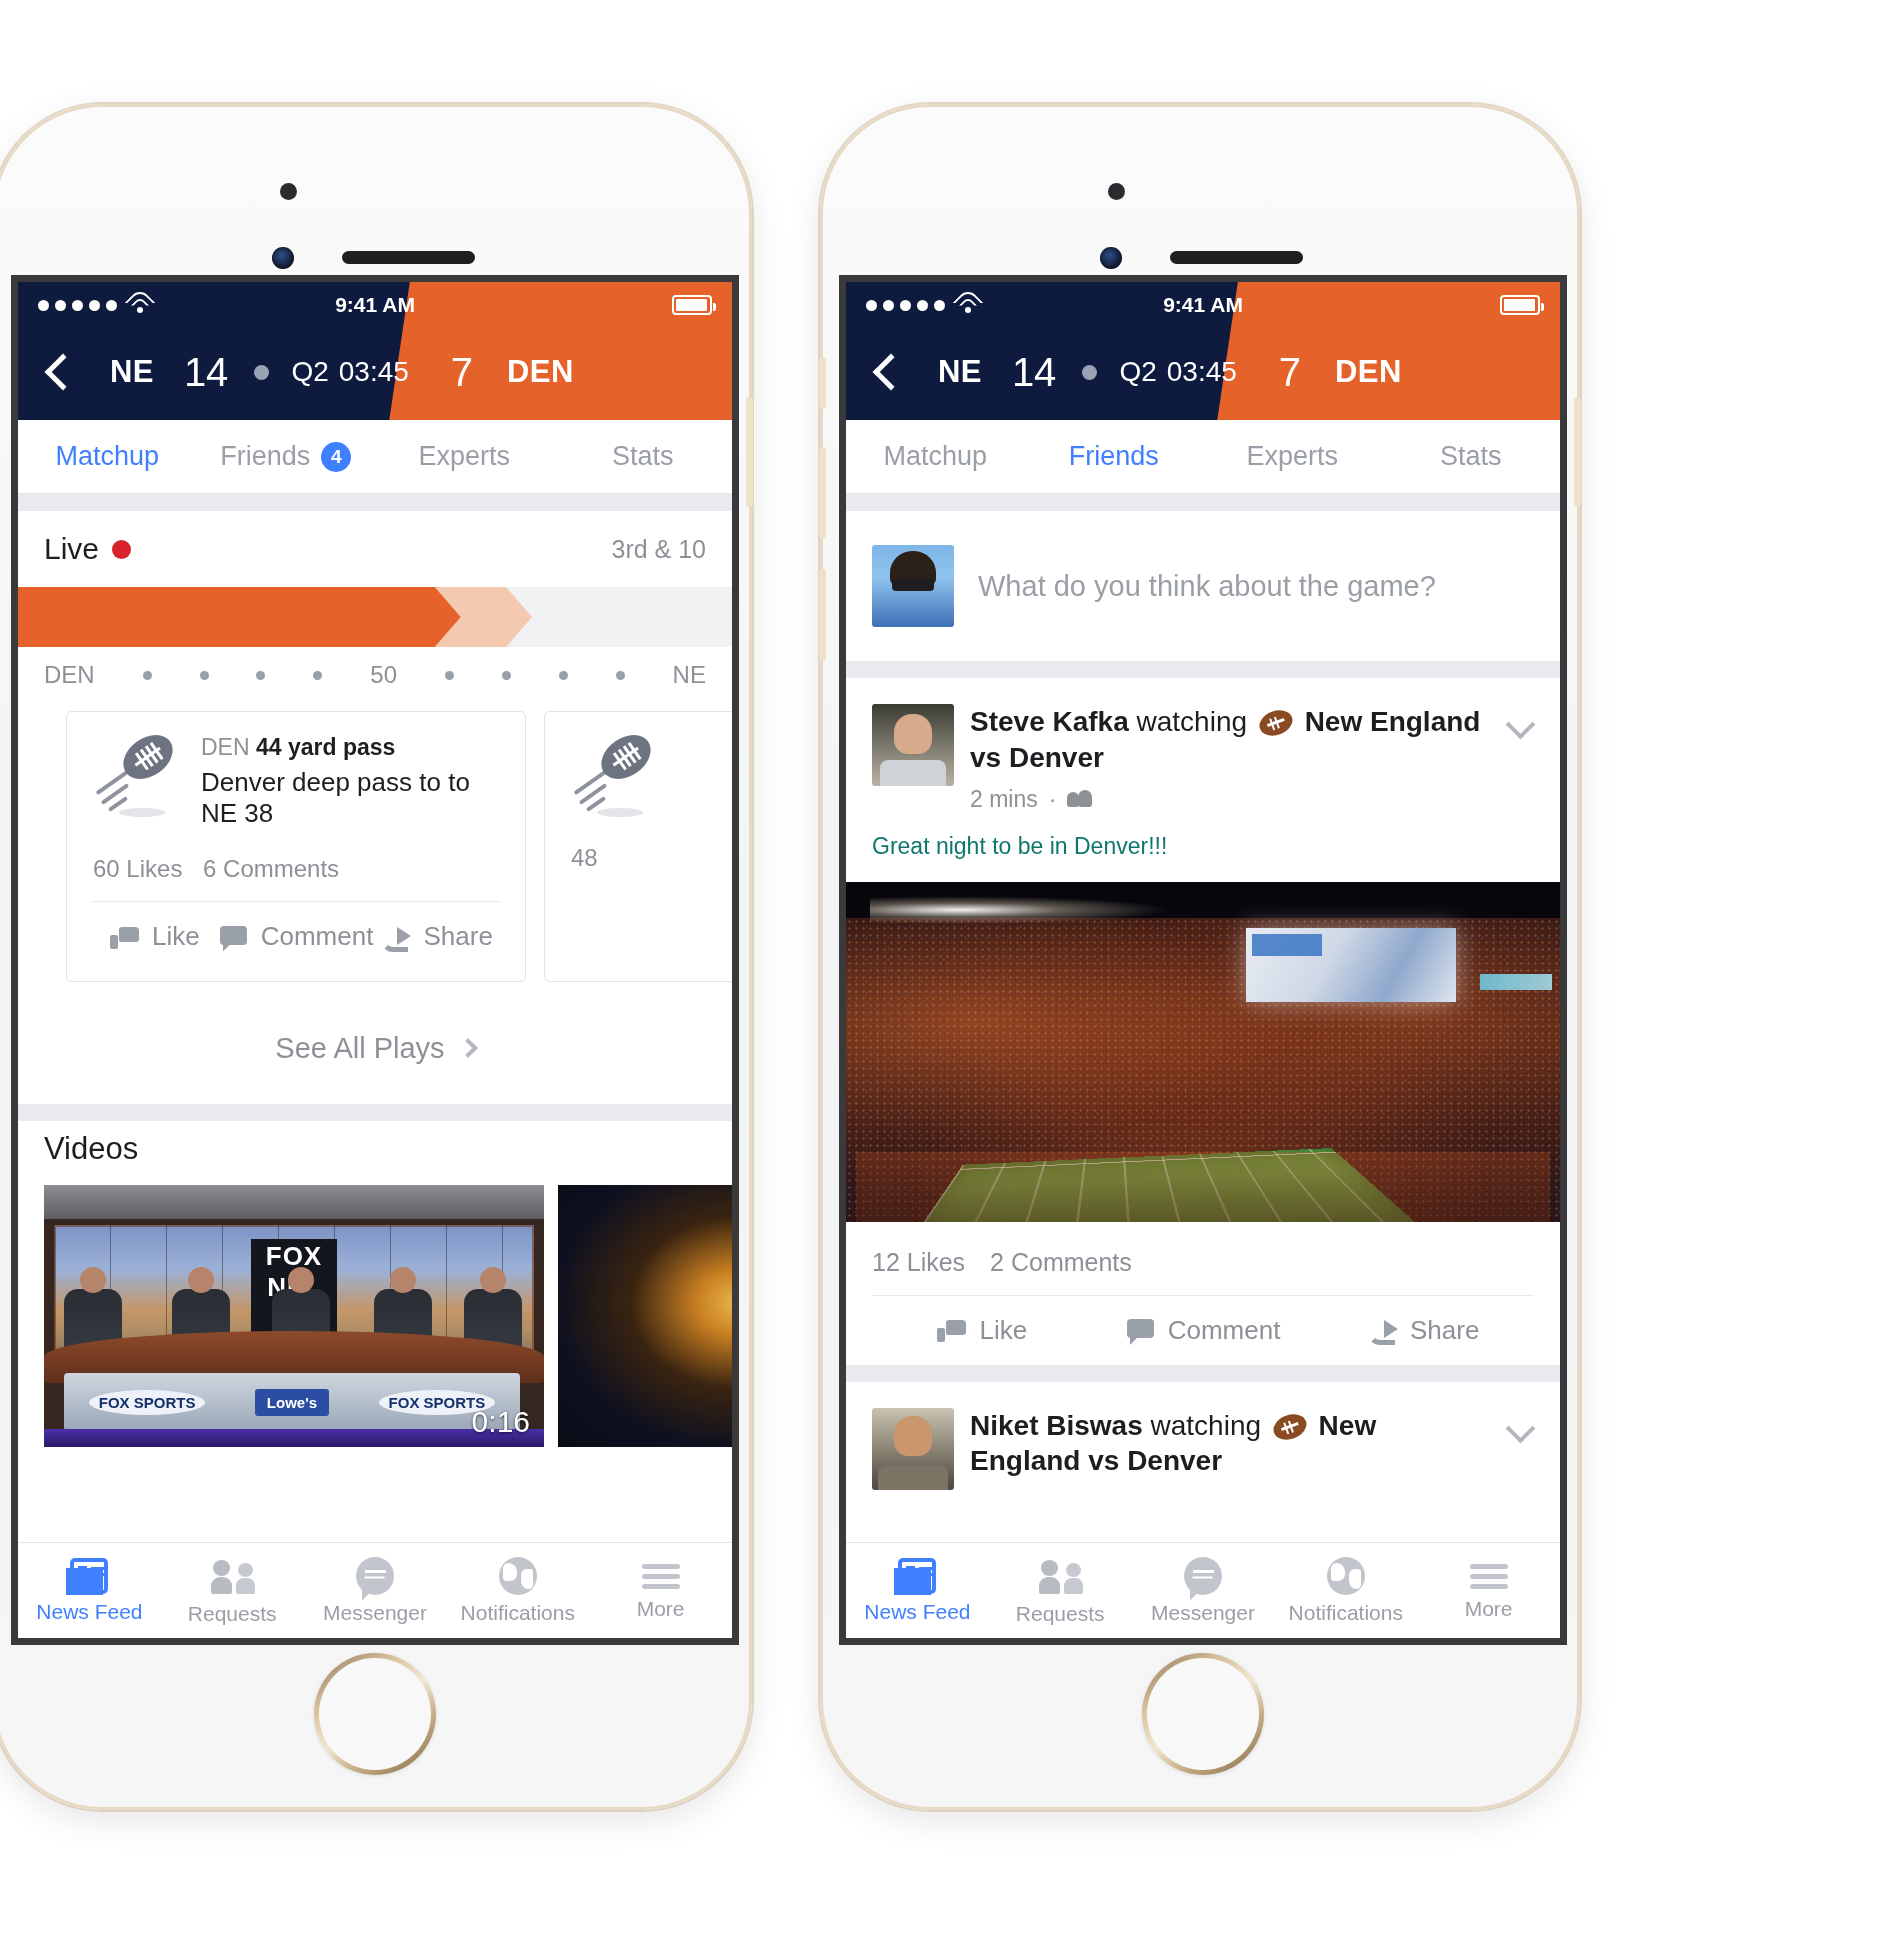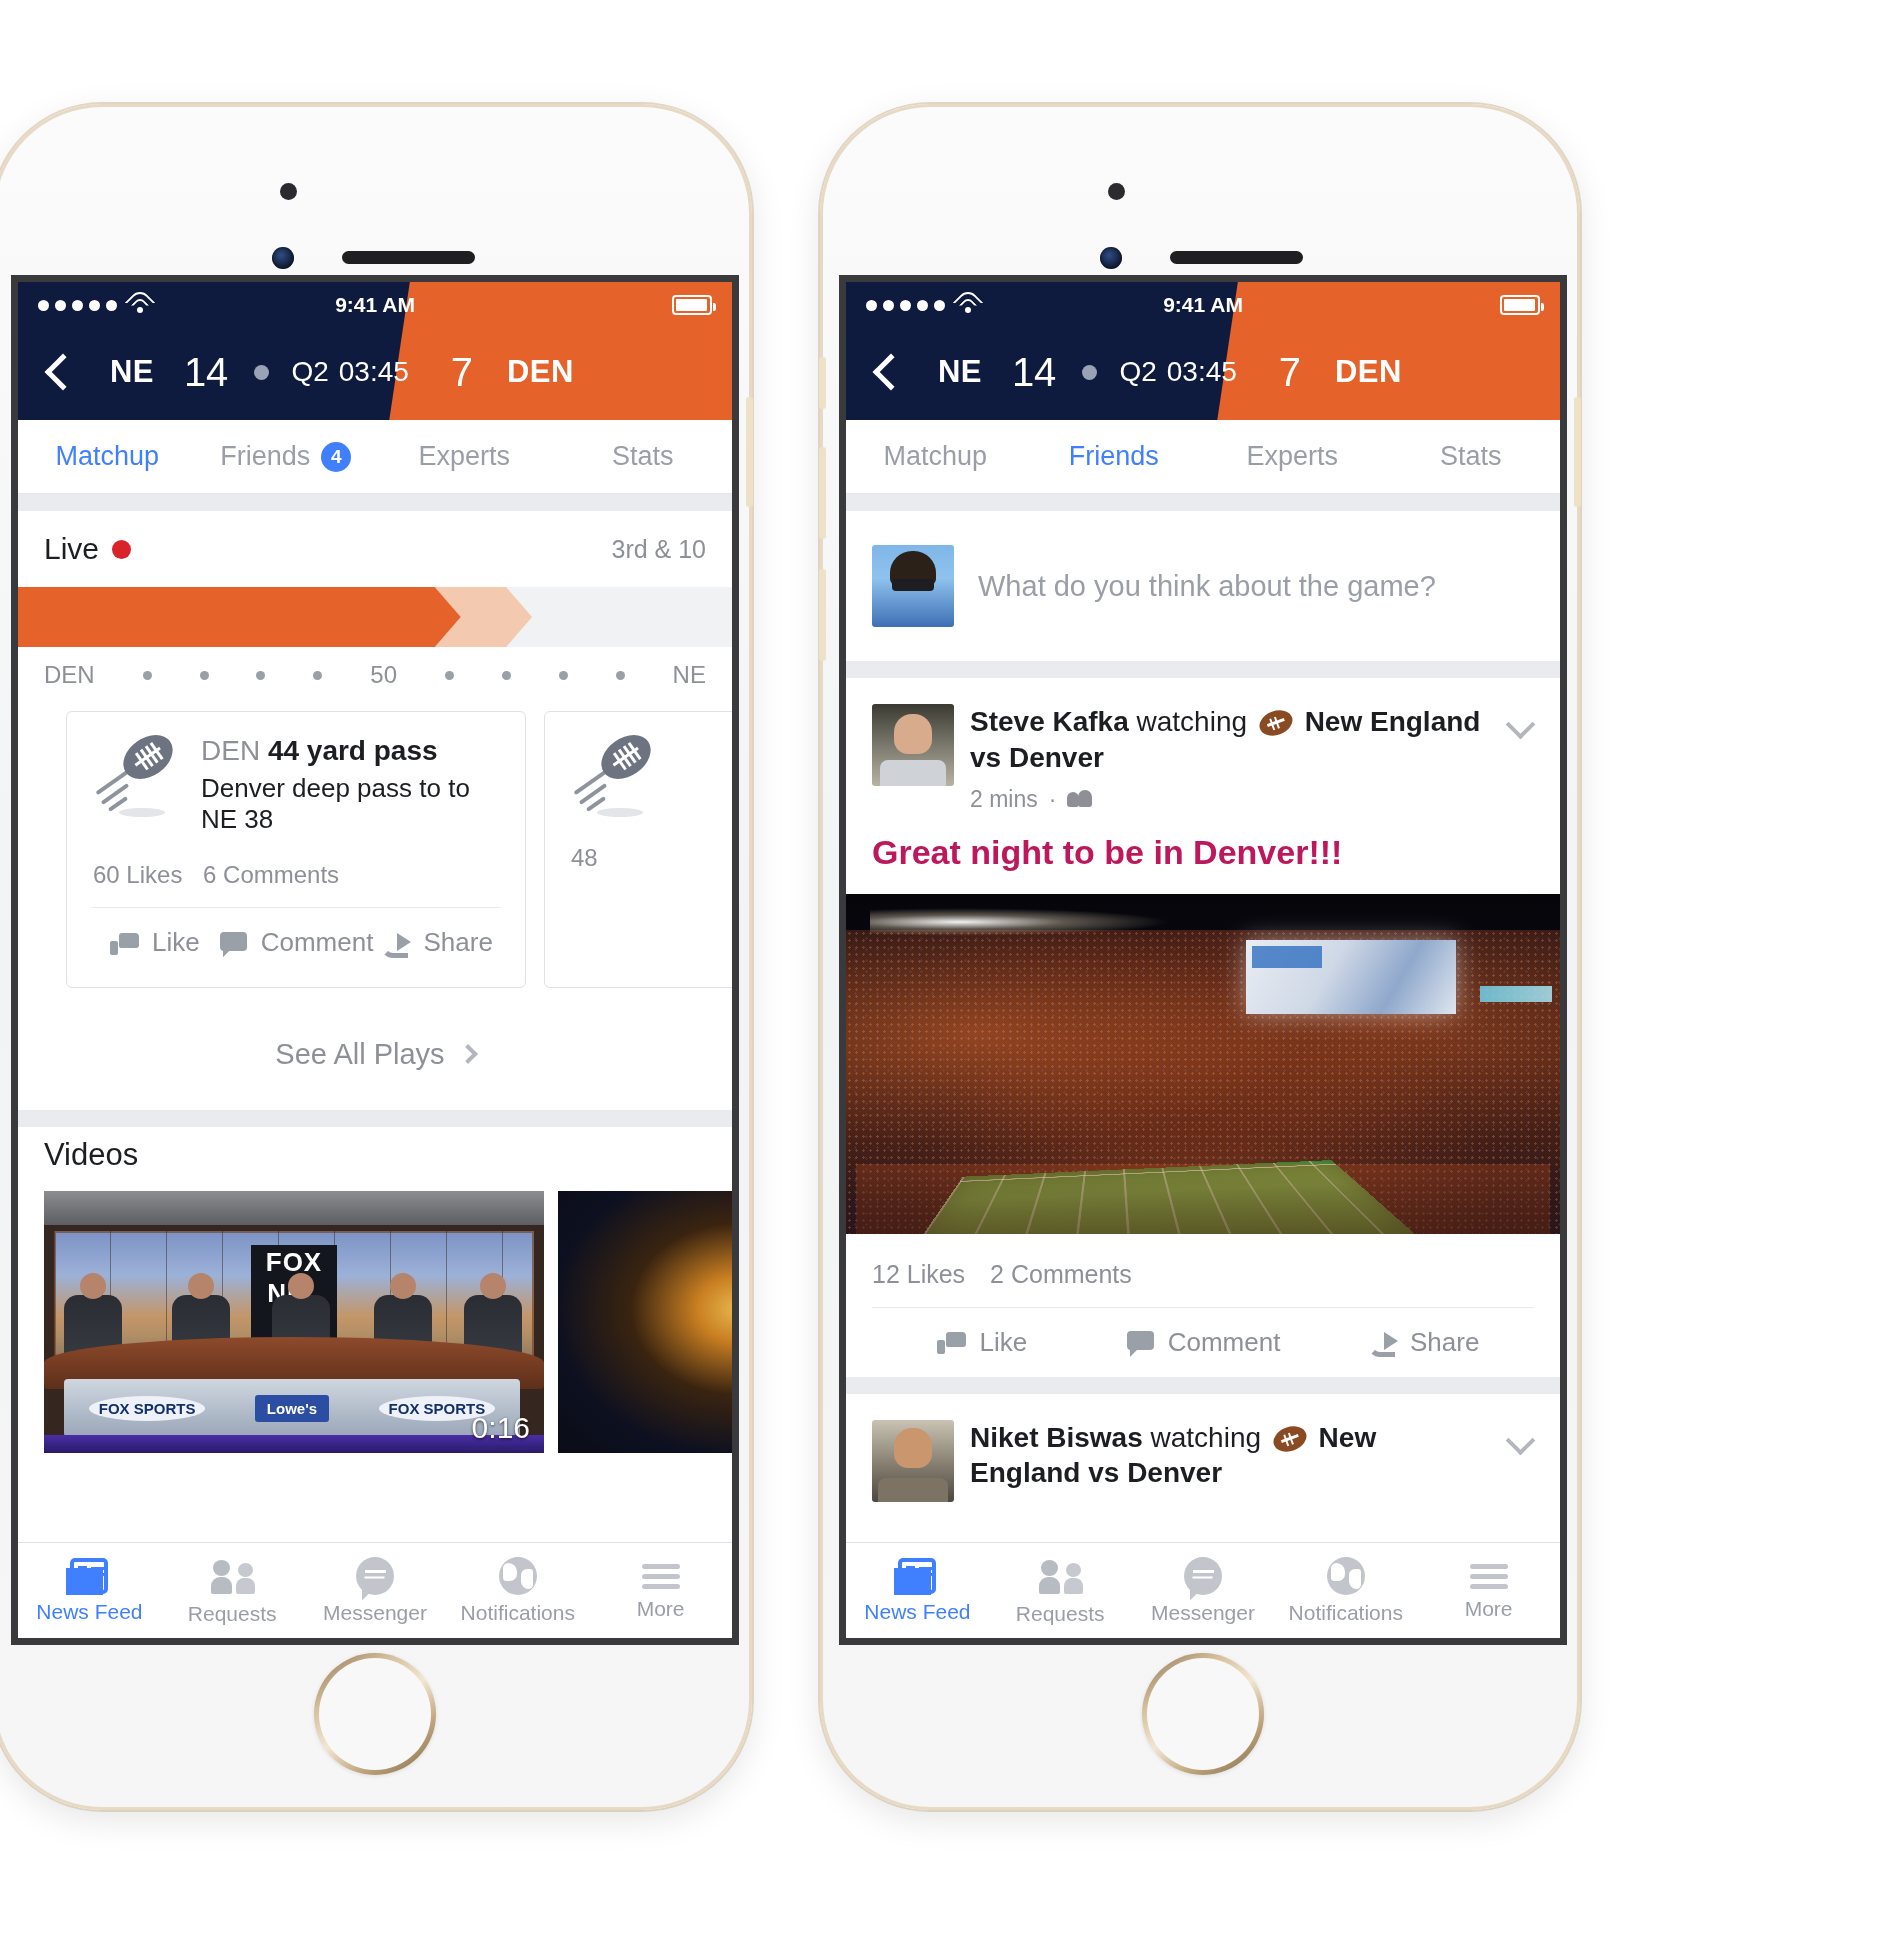--- a/index.html
+++ b/index.html
@@ -201,21 +201,21 @@
     position: absolute; height: 4px; background: #8e939d; border-radius: 2px;
     transform: rotate(-35deg); left: 2px;
   }
   .ballicon .tr.a { top: 46px; width: 40px; }
   .ballicon .tr.b { top: 58px; width: 32px; left: 8px; }
   .ballicon .tr.c { top: 68px; width: 22px; left: 16px; }
   .ballicon .sh {
     position: absolute; left: 28px; top: 74px; width: 46px; height: 9px;
     border-radius: 50%; background: #e3e5e9;
   }
-  .playtitle { font-size: 28px; color: #1c1e21; font-weight: bold; line-height: 1.18; }
+  .playtitle { font-size: 23px; color: #1c1e21; font-weight: bold; line-height: 1.18; }
   .playtitle .tm { color: #8d9096; font-weight: normal; }
   .playsub { font-size: 26px; color: #1c1e21; margin-top: 6px; }
   .playstats { font-size: 24px; color: #8d9096; padding: 26px 2px 0 2px; }
   .playstats span { margin-right: 14px; }
   .actions {
     display: flex; border-top: 1px solid #e8eaed; margin-top: 18px;
     height: 70px; align-items: center; text-align: center;
   }
   .act {
     flex: 1; display: flex; align-items: center; justify-content: center; gap: 12px;
@@ -361,21 +361,21 @@
     box-shadow: 5px 0 0 #fff; }
   .posttime { font-size: 23px; color: #8d9096; margin-top: 10px; display: flex; align-items: center; gap: 11px; }
   .friendsglyph { width: 26px; height: 18px; position: relative; display:inline-block; }
   .friendsglyph::before { content:''; position:absolute; left: 0; top: 2px; width: 12px; height: 15px;
     background: #8d9096; border-radius: 6px 6px 3px 3px; }
   .friendsglyph::after { content:''; position:absolute; left: 11px; top: 0; width: 14px; height: 17px;
     background: #8d9096; border-radius: 7px 7px 3px 3px; }
   .caret { width: 26px; height: 26px; flex: 0 0 26px; cursor: pointer; position: relative; margin-top: 6px; }
   .caret::before { content:''; position:absolute; left: 2px; top: 4px; width: 17px; height: 17px;
     border-right: 4px solid #b3b7bd; border-bottom: 4px solid #b3b7bd; transform: rotate(45deg); }
-  .postbody { font-size: 34px; color: #be185d; padding: 20px 26px 22px 26px; font-weight: bold; }
+  .postbody { font-size: 23px; color: #0f766e; padding: 20px 26px 22px 26px; }
 
   .stadium { height: 340px; position: relative; overflow: hidden; background: #07070c; }
   .st-sky { position:absolute; inset:0; background: linear-gradient(180deg,#05050a 0%, #0a0a12 28%, #120e12 100%); }
   .st-crowd {
     position:absolute; left:0; right:0; top: 36px; bottom: 0;
     background:
       radial-gradient(ellipse at 18% 34%, rgba(224,104,44,.52) 0%, rgba(130,50,22,.26) 40%, transparent 62%),
       radial-gradient(ellipse at 78% 30%, rgba(216,96,40,.46) 0%, rgba(120,44,20,.24) 42%, transparent 64%),
       radial-gradient(ellipse at 50% 92%, rgba(200,86,34,.40) 0%, transparent 58%),
       linear-gradient(180deg,#1b1016 0%, #3a1d16 40%, #2a161a 100%);

